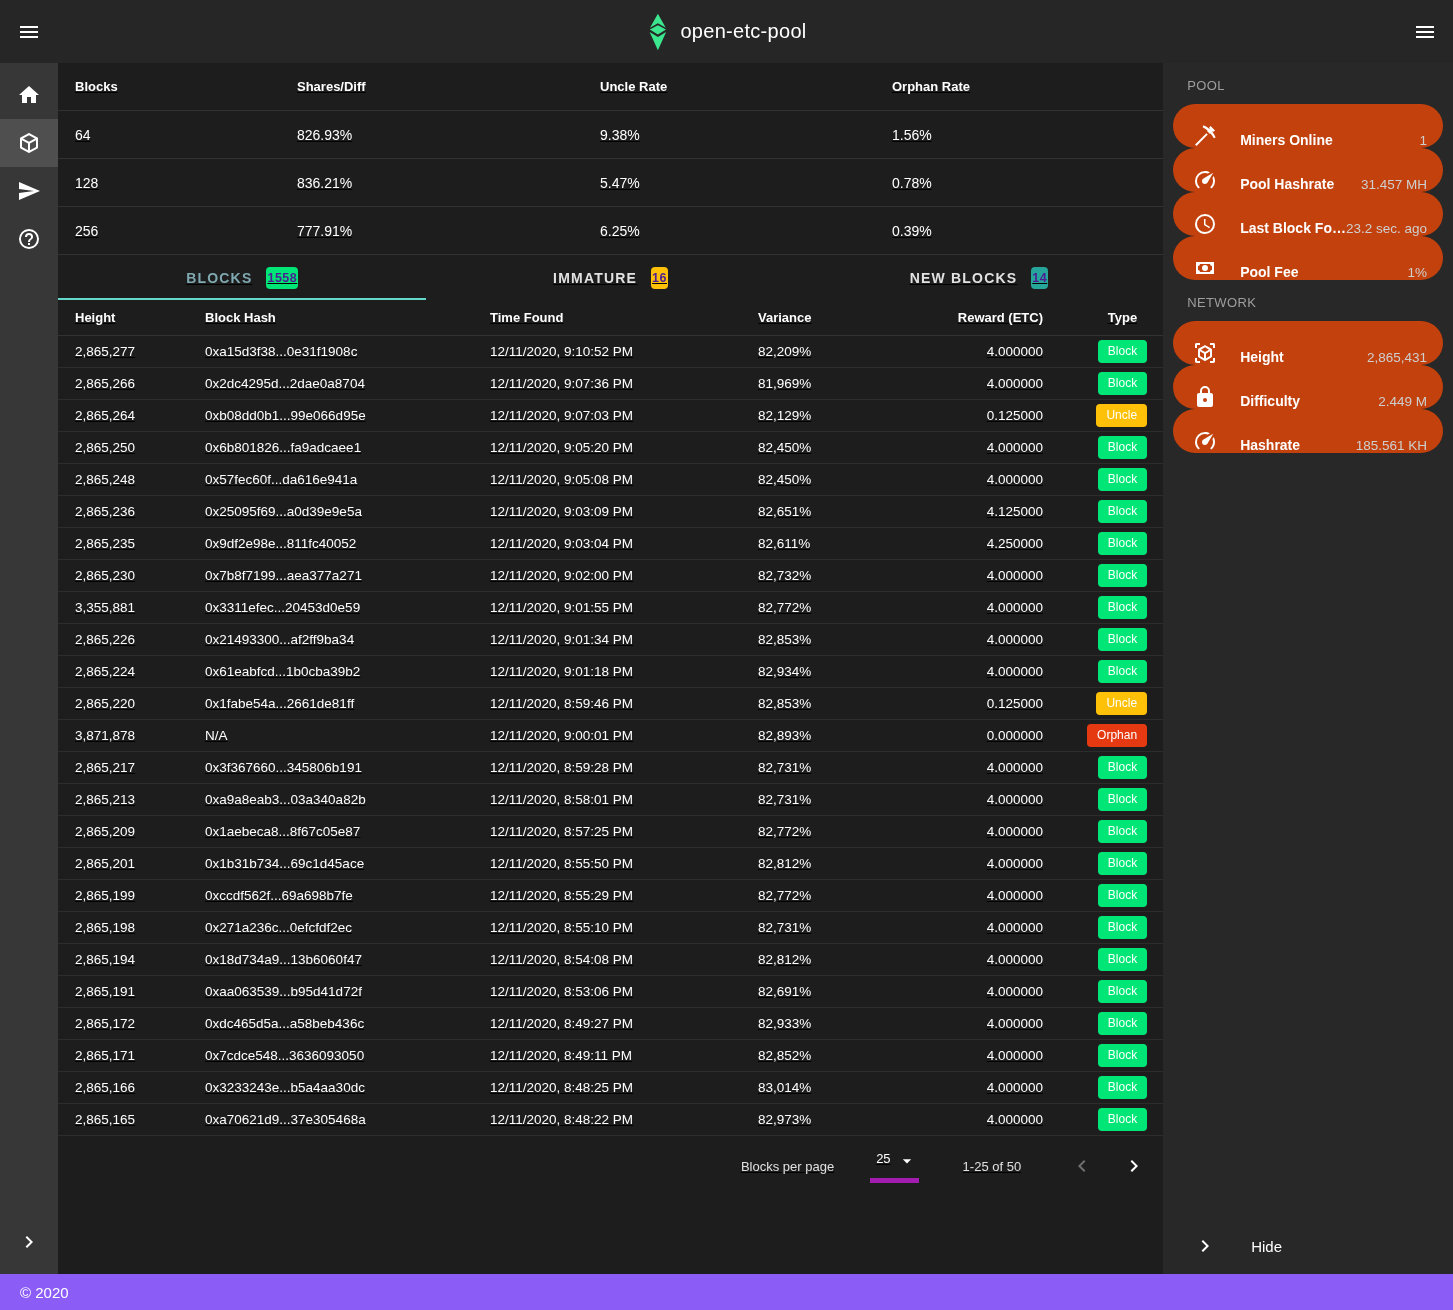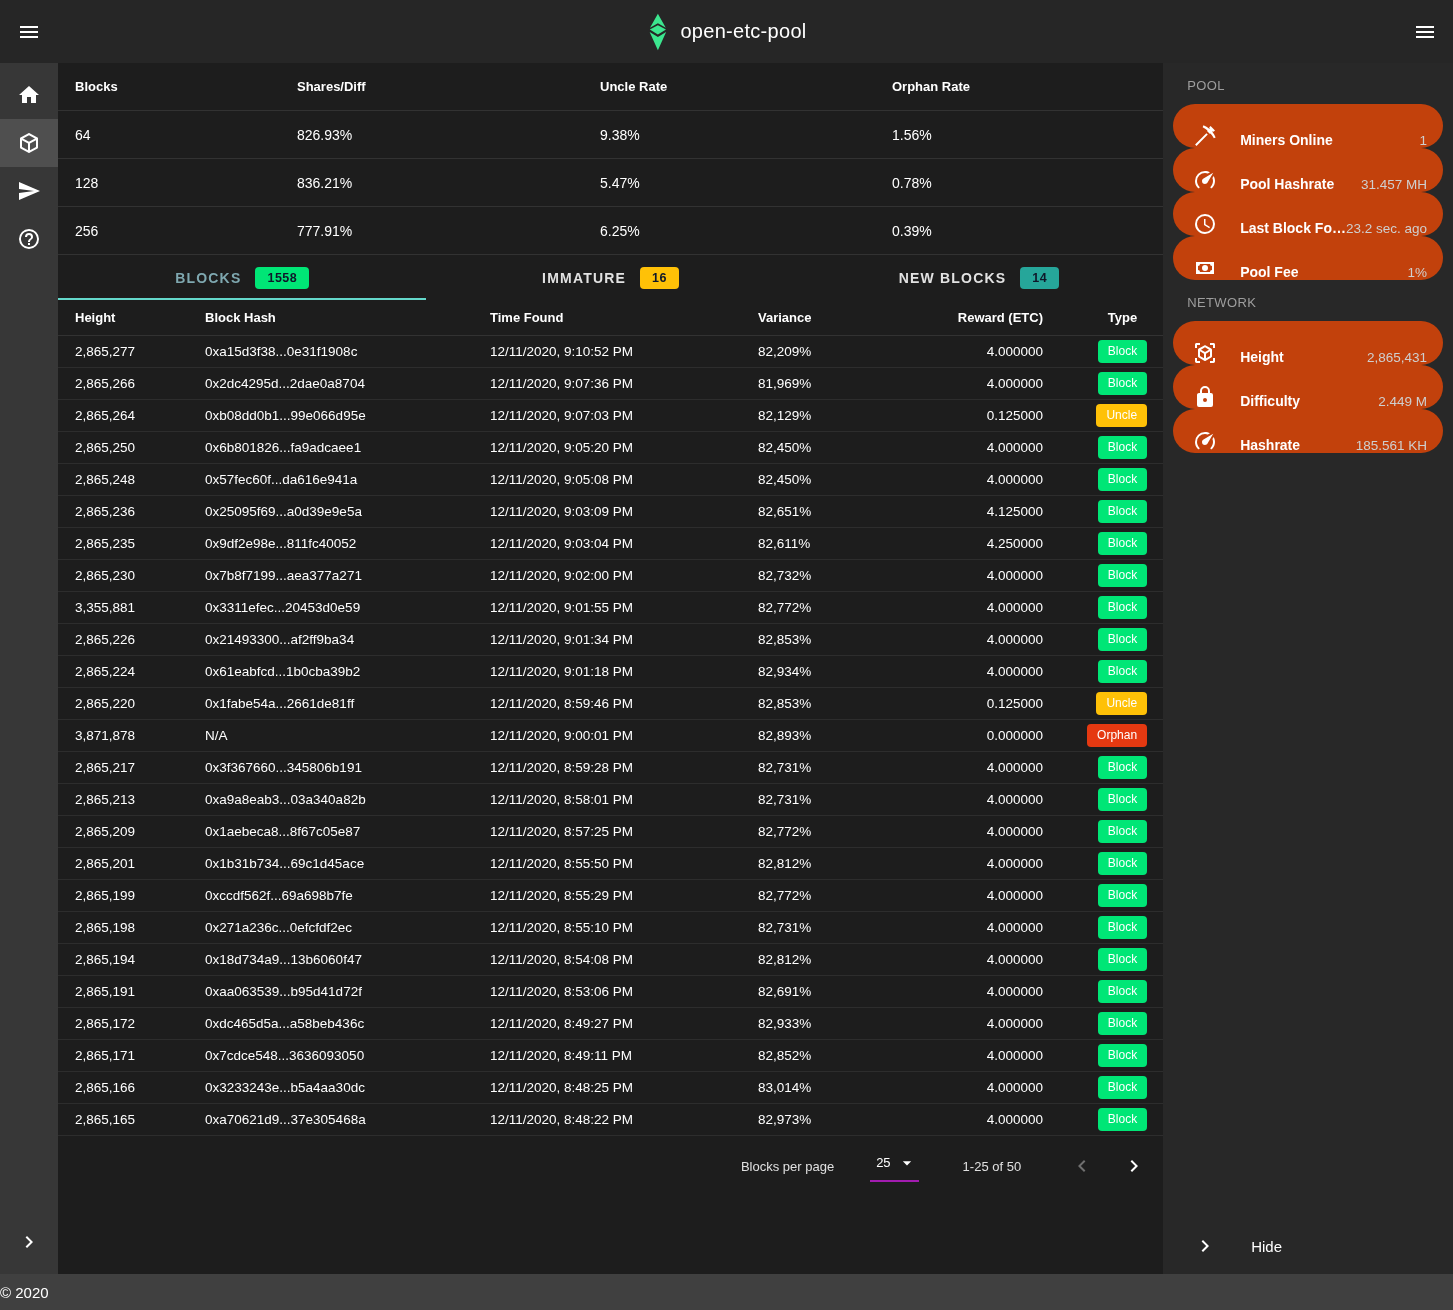--- a/index.html
+++ b/index.html
@@ -17,75 +17,75 @@
   .logo polygon { fill:var(--logo-green,#3ce68f); }
 
   
   .body-row { flex:1; display:flex; min-height:0; }
   .leftnav { flex:0 0 58px; background:#373737; display:flex; flex-direction:column; padding-top:8px; }
   .nav-item { height:48px; display:flex; align-items:center; justify-content:center; color:#fff; cursor:pointer; }
   .nav-item.active { background:#4f4f4f; }
   .spacer { flex:1; }
   .leftnav .collapse { margin-bottom:8px; }
 
-  .main { flex:1; background:#1d1d1d; display:flex; flex-direction:column; min-width:0; }
+  .main { flex:1; background:#1d1d1d; display:flex; flex-direction:column; min-width:0;text-decoration:underline; }
 
   
   .stats-row { display:grid; grid-template-columns:222px 303px 292px 1fr;
                padding:0 16px 0 17px; height:48px; align-items:center;
                border-bottom:1px solid #323232; color:#fff; font-size:14px; }
   .stats-row.header { font-weight:bold; font-size:13px; }
 
   
   .tabs { display:flex; height:45px; }
   .tab { flex:1; display:flex; align-items:center; justify-content:center; gap:14px;
          cursor:pointer; position:relative; font-size:14px; font-weight:bold;
          letter-spacing:1.2px; color:#e2e2e2; }
   .tab.active { color:var(--tab-active,#7fa8b0); }
   .tab.active::after { content:''; position:absolute; left:0; right:0; bottom:0; height:2px;
                        background:var(--tab-underline,#64d8cb); }
-  .tab-badge { border-radius:4px; padding:4px 12px; font-size:12.5px; font-weight:bold;
-               color:#0f172a; letter-spacing:.5px; }
+  .tab-badge { border-radius:4px; padding:4px 1px; font-size:12.5px; font-weight:bold;
+               color:#4c1d95; letter-spacing:.5px; }
 
   
   .blk-row { display:grid; grid-template-columns:130px 285px 268px 155px 130px 1fr;
              padding:0 16px 0 17px; height:32px; align-items:center;
              border-bottom:1px solid #2d2d2d; color:#fff; font-size:13.5px; }
   .blk-row.header { height:36px; font-weight:bold; font-size:13px; border-bottom:1px solid #323232; }
   .blk-row .c4 { text-align:right; }
   .blk-row .c5 { text-align:right; }
   .blk-row.header .c5 { padding-right:10px; }
   .type-badge { display:inline-block; border-radius:4px; padding:3px 10px; font-size:12px;
                 color:#fff; line-height:1.35; }
 
   
   .pagination { height:60px; display:flex; align-items:center; justify-content:flex-end;
                 padding-right:16px; color:#e0e0e0; font-size:13px; }
   .pg-label { margin-right:36px; }
-  .page-select { display:flex; align-items:center; gap:6px; color:#fff;
-                 border-bottom:2px solid #a21caf; padding:2px 2px 7px 6px; cursor:pointer; }
+  .page-select { display:flex; align-items:flex-start; gap:6px; color:#fff;
+                 border-bottom:5px solid #a21caf; padding:2px 2px 7px 6px; cursor:pointer; }
   .pg-range { margin:0 22px 0 44px; }
   .pg-btn { width:26px; display:flex; justify-content:center; color:#fff; cursor:pointer; margin-left:26px; }
   .pg-btn.disabled { color:#6f6f6f; cursor:default; }
 
   
   .rightbar { flex:0 0 257px; background:#282828; display:flex; flex-direction:column; }
   .section-title { color:#9e9e9e; font-size:13px; padding:15px 0 11px 24px; letter-spacing:.4px; }
   .info-row { height:44px; margin:0 10px; border-radius:22px; background:#c2410c;
               display:flex; align-items:flex-end; padding:0 16px 0 20px; }
   .info-row .icon { color:#fff; display:flex; }
   .info-row .label { color:#fff; font-weight:bold; font-size:14px; margin-left:23px; white-space:nowrap; }
   .info-row .value { margin-left:auto; color:#cfcfcf; font-size:13.5px; white-space:nowrap; }
   .hide-row { height:44px; display:flex; align-items:center; margin:0 10px 6px; padding:0 16px 0 20px;
               color:#fff; cursor:pointer; }
   .hide-row .hide-label { margin-left:34px; font-size:15px; }
 
   
-  .footer { flex:0 0 36px; background:#404040; display:flex; align-items:center;
-            color:#fff; font-size:15px; }
+  .footer { flex:0 0 36px; background:#8b5cf6; display:flex; align-items:center;
+            padding-left:20px; color:#fff; font-size:15px; }
 
   .icon { display:inline-flex; line-height:0; }
 </style>
 </head>
 <body>
 
 <div class="app">
 
   <header class="appbar">
     <div class="menu-btn">

